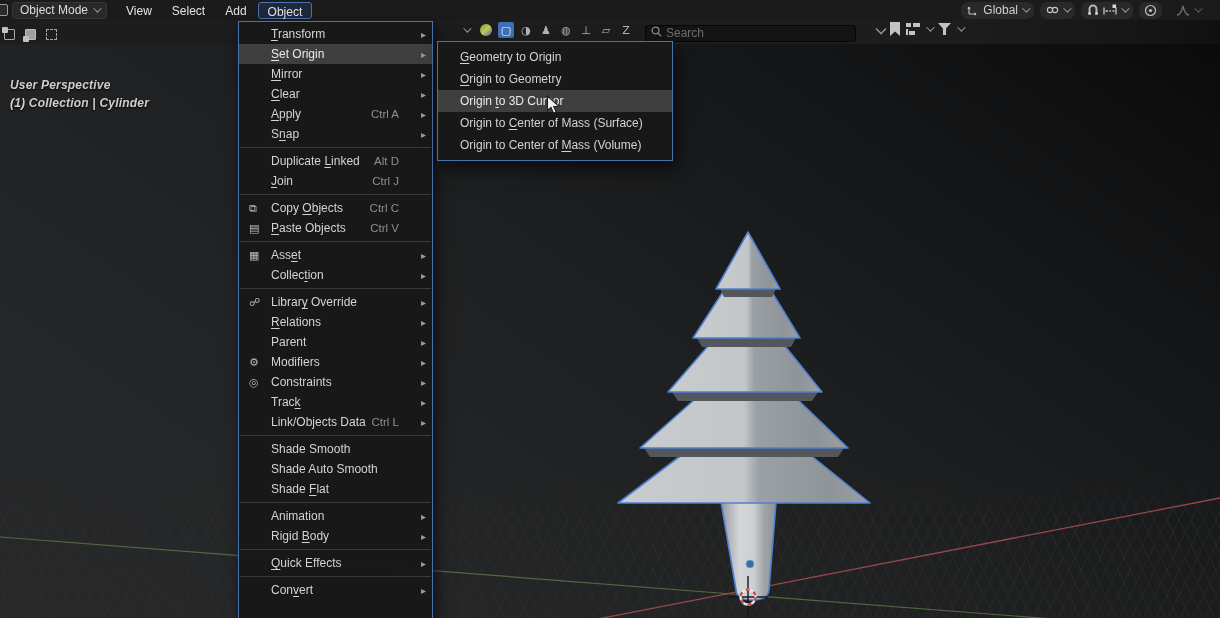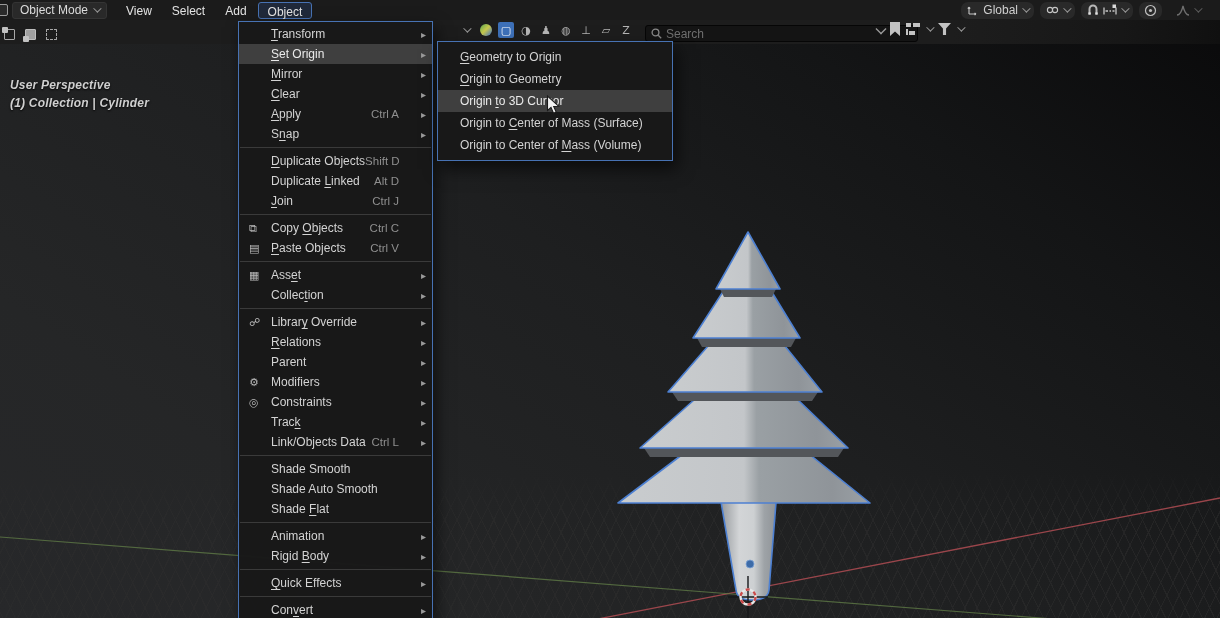--- a/index.html
+++ b/index.html
@@ -59,23 +59,23 @@
   .tico .corner.bl{ top:auto; bottom:0; }
 
   
   .hstrip{ position:absolute; left:458px; top:22px; display:flex; align-items:center; gap:4px; z-index:20; }
   .h-icon{ width:16px; height:16px; display:flex; align-items:center; justify-content:center;
            color:#b5b5b5; font-size:11px; border-radius:2px; font-family:"DejaVu Sans",sans-serif; }
   .h-icon[data-name="material-preview-icon"]{ }
   .mat-ball{ width:12px; height:12px; border-radius:50%;
            background:linear-gradient(135deg,#57a653 0%,#c9c94d 48%,#3f6fd0 100%); }
   .h-icon.active{ background:#3d70b8; color:#fff; }
-  .search-field{ position:absolute; left:645px; top:25px; width:273px; height:17px; z-index:20;
+  .search-field{ position:absolute; left:645px; top:25px; width:211px; height:17px; z-index:20;
            background:#141414; border:1px solid #060606; border-radius:3px;
-           display:flex; align-items:center; padding:0 5px; gap:4px; }
+           display:flex; align-items:flex-start; padding:0 5px; gap:4px; }
   .search-field input{ background:transparent; border:none; outline:none; color:#bdbdbd;
            font-size:12px; width:100%; font-family:inherit; }
   .search-field input::placeholder{ color:#6f6f6f; }
   .rstrip{ position:absolute; left:878px; top:22px; display:flex; align-items:center; gap:6px; z-index:20; }
   .bookmark{ width:10px; height:14px; background:#c3c3c3;
            clip-path:polygon(0 0,100% 0,100% 100%,50% 68%,0 100%); }
   .funnel{ width:13px; height:12px; background:#c3c3c3;
            clip-path:polygon(0 0,100% 0,62% 45%,62% 100%,38% 100%,38% 45%); }
   .treeico{ width:14px; height:12px; position:relative; }
   .treeico i{ position:absolute; background:#c3c3c3; }
@@ -291,26 +291,20 @@
         <span class="mi-label" data-name="menu-item-label"><u>A</u>pply</span>
         <span class="mi-short" data-name="menu-item-shortcut">Ctrl A</span>
         <span class="mi-arrow" data-name="submenu-arrow-icon">▸</span>
       </div>
       <div class="menu-item" data-name="menu-item-snap">
         <span class="mi-icon" data-name="menu-item-icon-blank"></span>
         <span class="mi-label" data-name="menu-item-label">S<u>n</u>ap</span>
         <span class="mi-arrow" data-name="submenu-arrow-icon">▸</span>
       </div>
       <div class="menu-sep" data-name="menu-separator"></div>
-      <div class="menu-item" data-name="menu-item-duplicate-objects">
-        <span class="mi-icon" data-name="menu-item-icon-blank"></span>
-        <span class="mi-label" data-name="menu-item-label"><u>D</u>uplicate Objects</span>
-        <span class="mi-short" data-name="menu-item-shortcut">Shift D</span>
-        <span class="mi-arrow" data-name="menu-arrow-blank"></span>
-      </div>
       <div class="menu-item" data-name="menu-item-duplicate-linked">
         <span class="mi-icon" data-name="menu-item-icon-blank"></span>
         <span class="mi-label" data-name="menu-item-label">Duplicate <u>L</u>inked</span>
         <span class="mi-short" data-name="menu-item-shortcut">Alt D</span>
         <span class="mi-arrow" data-name="menu-arrow-blank"></span>
       </div>
       <div class="menu-item" data-name="menu-item-join">
         <span class="mi-icon" data-name="menu-item-icon-blank"></span>
         <span class="mi-label" data-name="menu-item-label"><u>J</u>oin</span>
         <span class="mi-short" data-name="menu-item-shortcut">Ctrl J</span>

